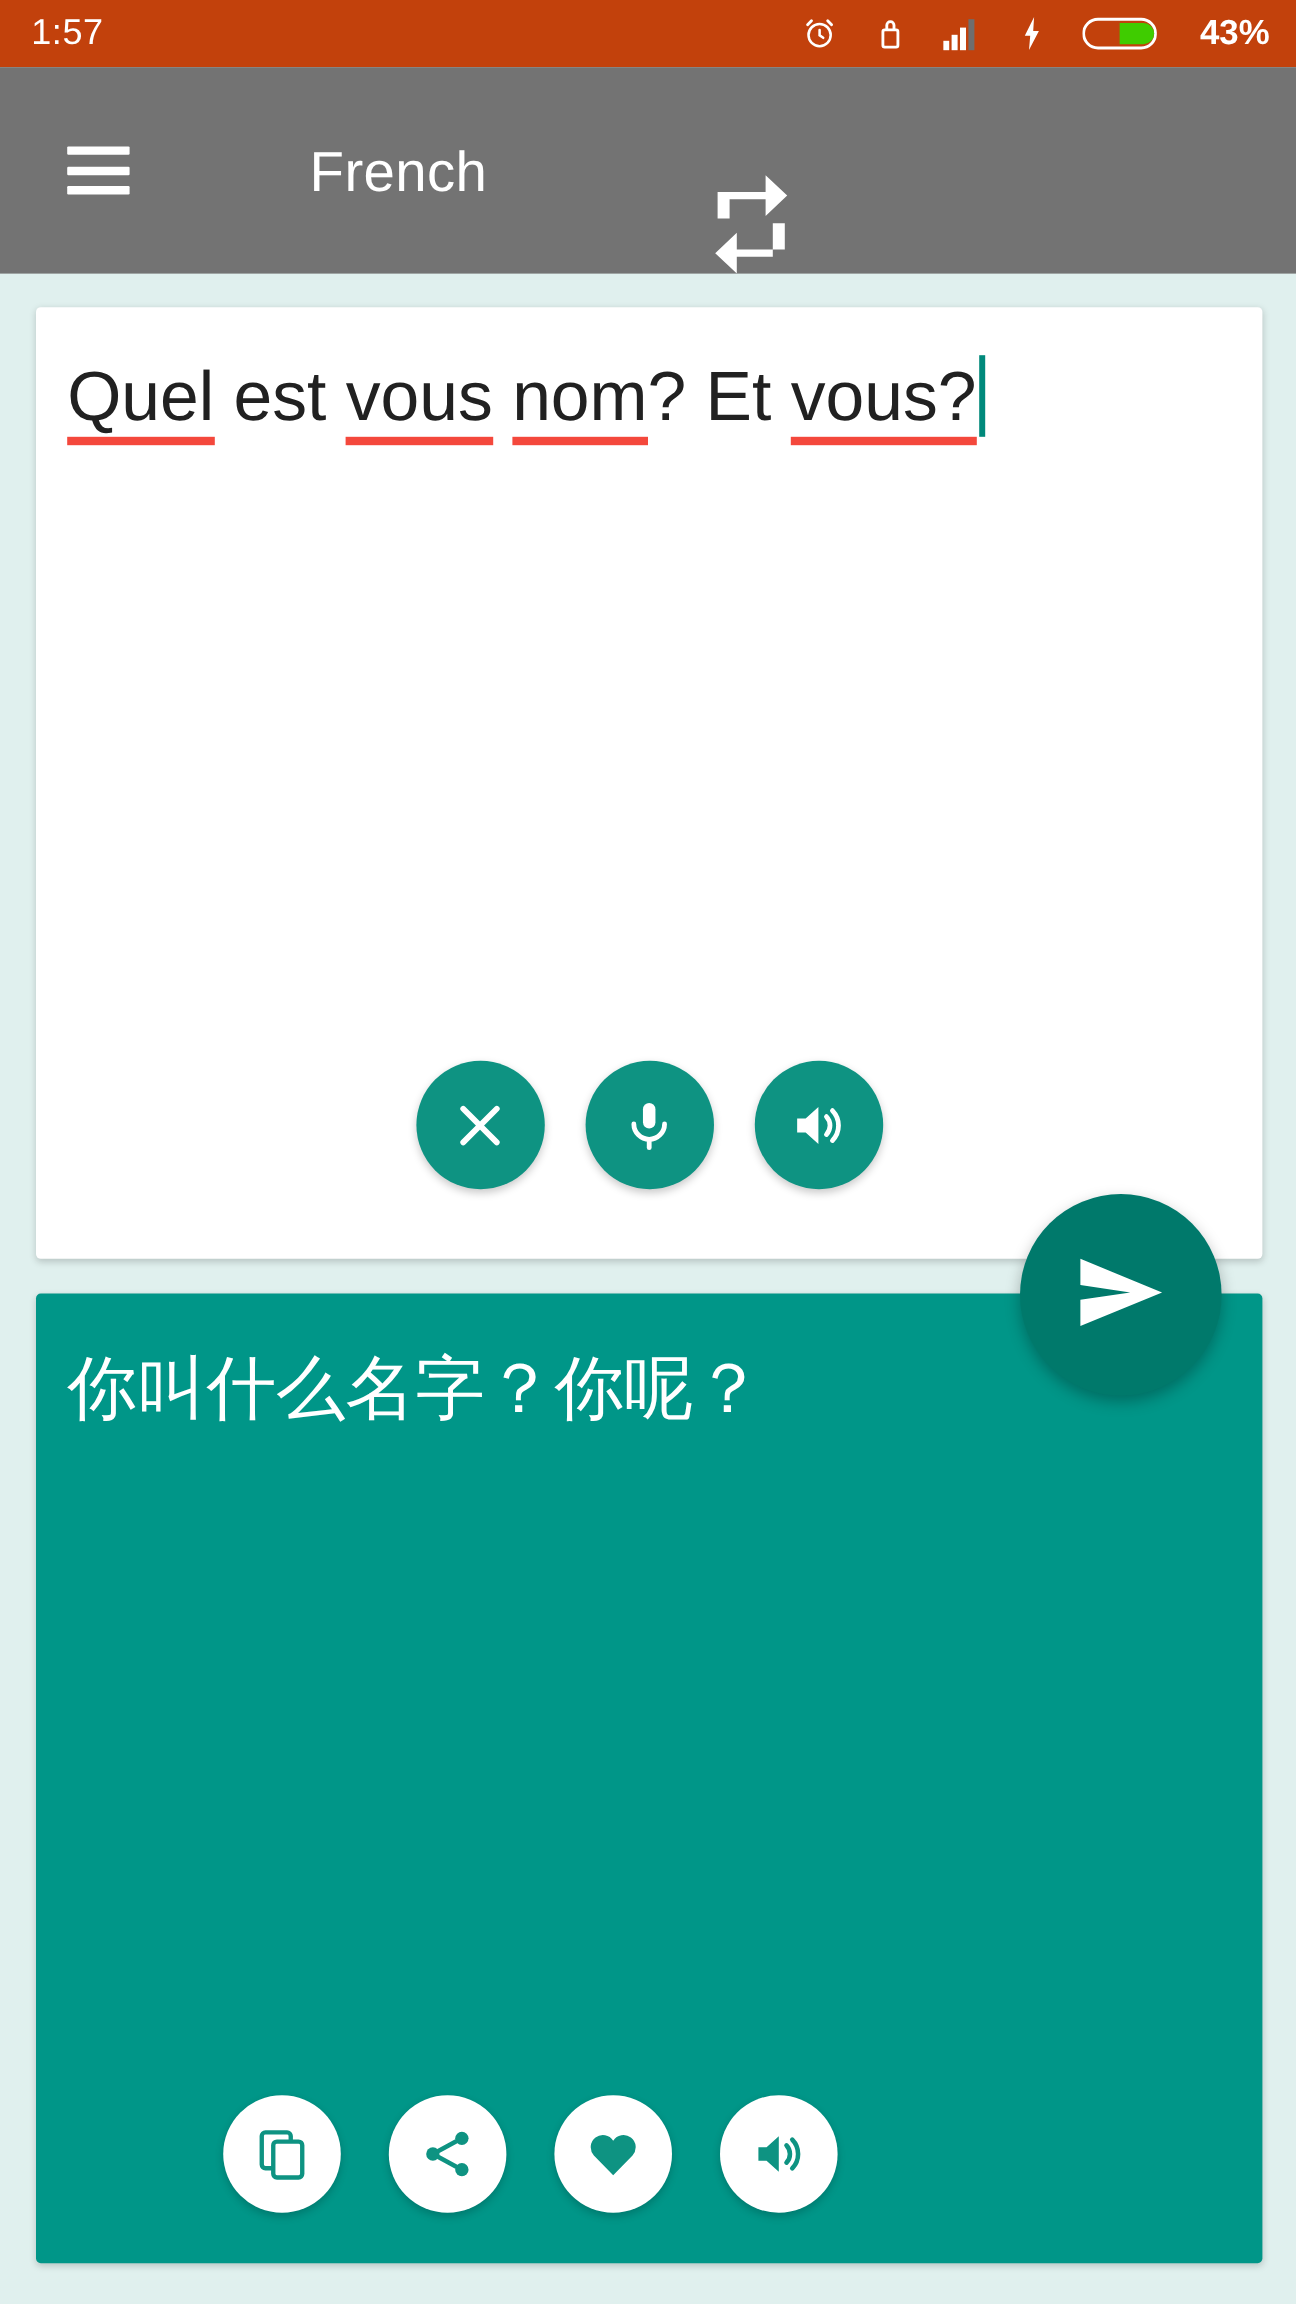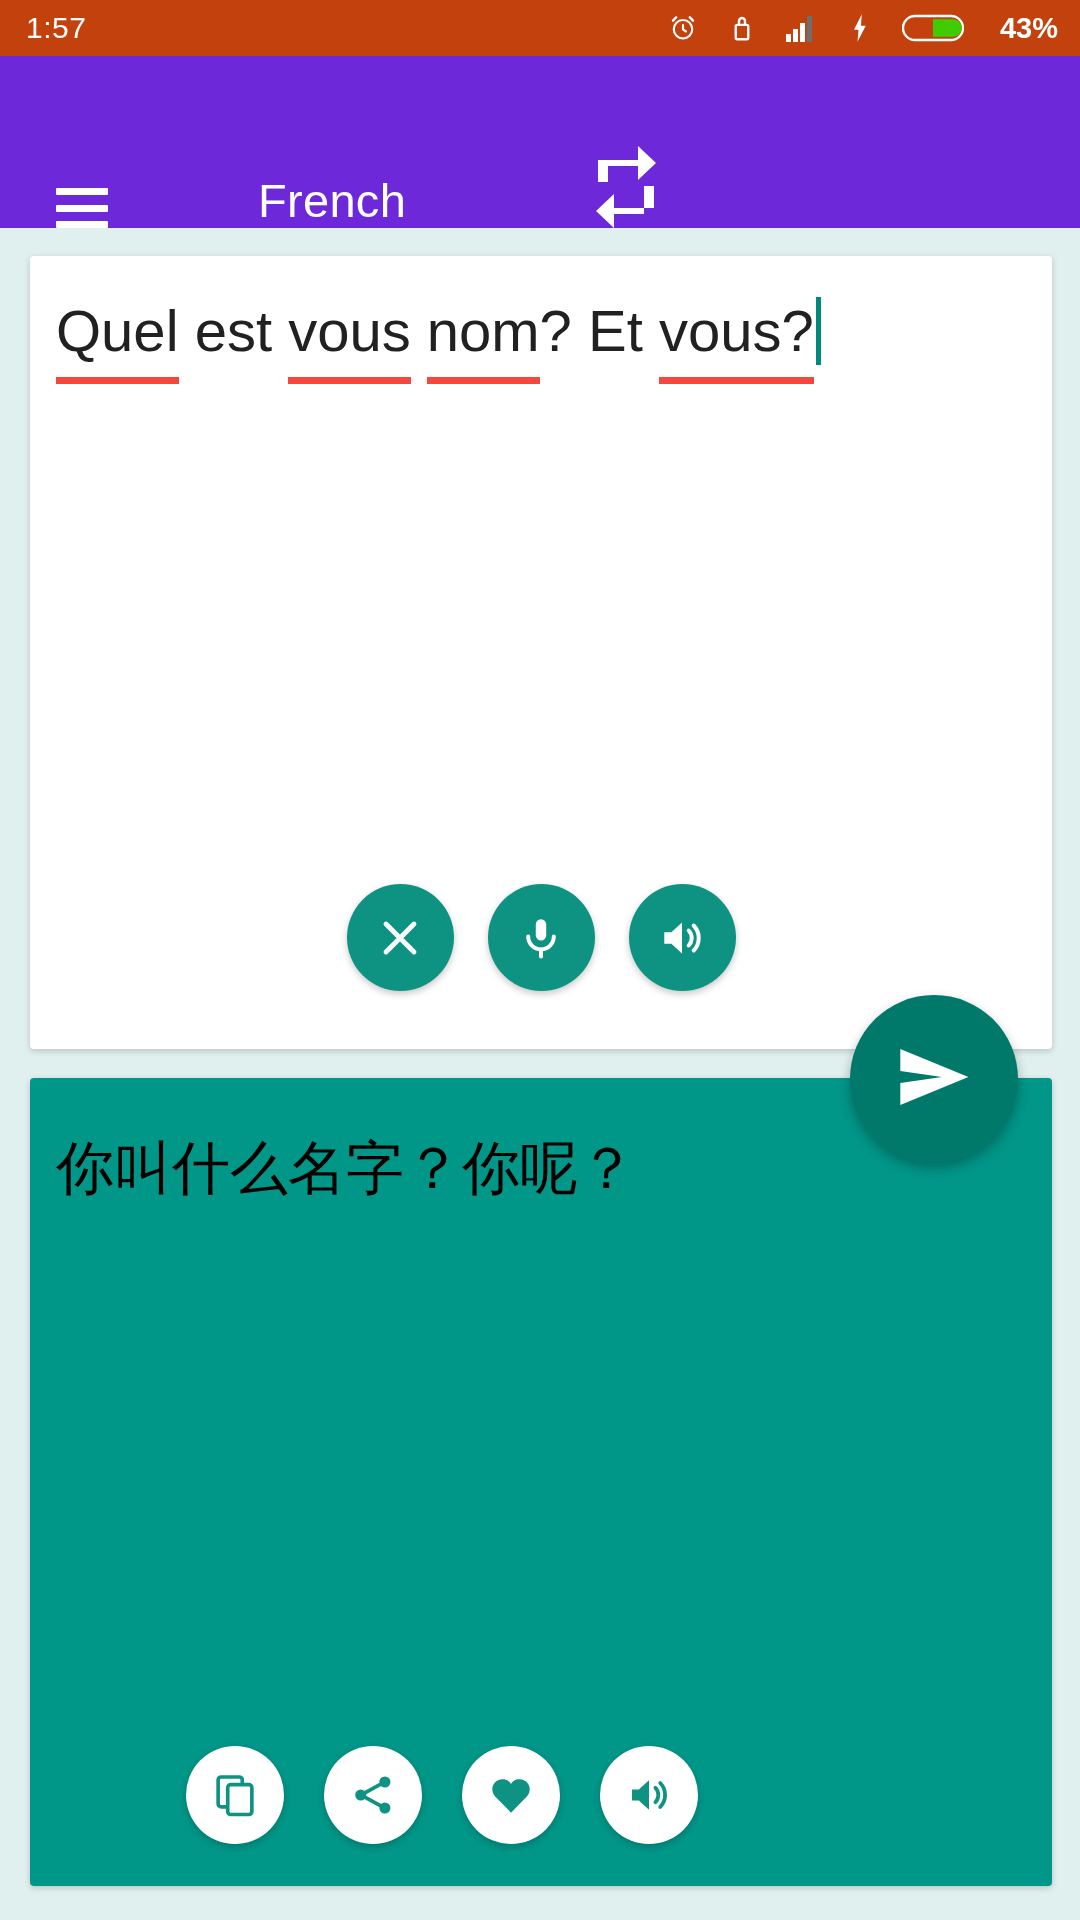--- a/index.html
+++ b/index.html
@@ -26,22 +26,22 @@
   }
   .status-right svg{ display:block; }
   .status-battery-pct{
     color:#fff; font-size:29px; font-weight:700; letter-spacing:0px;
     margin-left:3px;
   }
 
   
   .appbar{
     position:absolute; left:0; top:56px; width:1080px; height:172px;
-    background:#6d28d9;
-    display:flex; align-items:flex-end;
+    background:#737373;
+    display:flex; align-items:center;
   }
   .hamburger{
     width:52px; height:40px; margin-left:56px;
     display:flex; flex-direction:column; justify-content:space-between;
     cursor:pointer;
   }
   .hamburger span{ display:block; height:7px; background:#fff; border-radius:1px; }
 
   .lang-btn{
     color:#fff; font-size:47px; font-weight:400; letter-spacing:0.3px;
@@ -61,21 +61,21 @@
     box-shadow:0 2px 6px rgba(0,0,0,0.18);
     overflow:hidden;
   }
   .input-text{
     position:absolute; left:26px; top:40px; right:20px;
     font-size:58px; line-height:1.22; color:#212121;
     font-weight:400; white-space:nowrap;
   }
   .input-text .mis{
     border-bottom:7px solid #f4483c;
-    padding-bottom:14px;
+    padding-bottom:1px;
   }
   .caret{
     display:inline-block; width:5px; height:68px;
     background:#00897b; vertical-align:-14px; margin-left:2px;
   }
   .input-actions{
     position:absolute; left:0; right:0; bottom:58px;
     display:flex; justify-content:center; gap:34px;
   }
   .fab-sm{
@@ -85,22 +85,22 @@
   }
   .fab-sm svg{ display:block; }
 
   
   .output-card{
     position:absolute; left:30px; top:1078px; width:1022px; height:808px;
     background:#009688; border-radius:4px;
     box-shadow:0 2px 6px rgba(0,0,0,0.18);
   }
   .output-text{
-    position:absolute; left:26px; top:54px; right:24px;
-    font-size:58px; line-height:1.25; color:#000000; font-weight:400;
+    position:absolute; left:26px; top:44px; right:24px;
+    font-size:58px; line-height:1.25; color:#ffffff; font-weight:400;
   }
   .output-actions{
     position:absolute; left:0; right:0; bottom:42px;
     display:flex; justify-content:flex-start; padding-left:156px; gap:40px;
   }
   .fab-white{
     width:98px; height:98px; border-radius:50%;
     background:#ffffff; display:flex; align-items:center; justify-content:center;
     box-shadow:0 3px 7px rgba(0,0,0,0.20); cursor:pointer;
   }

